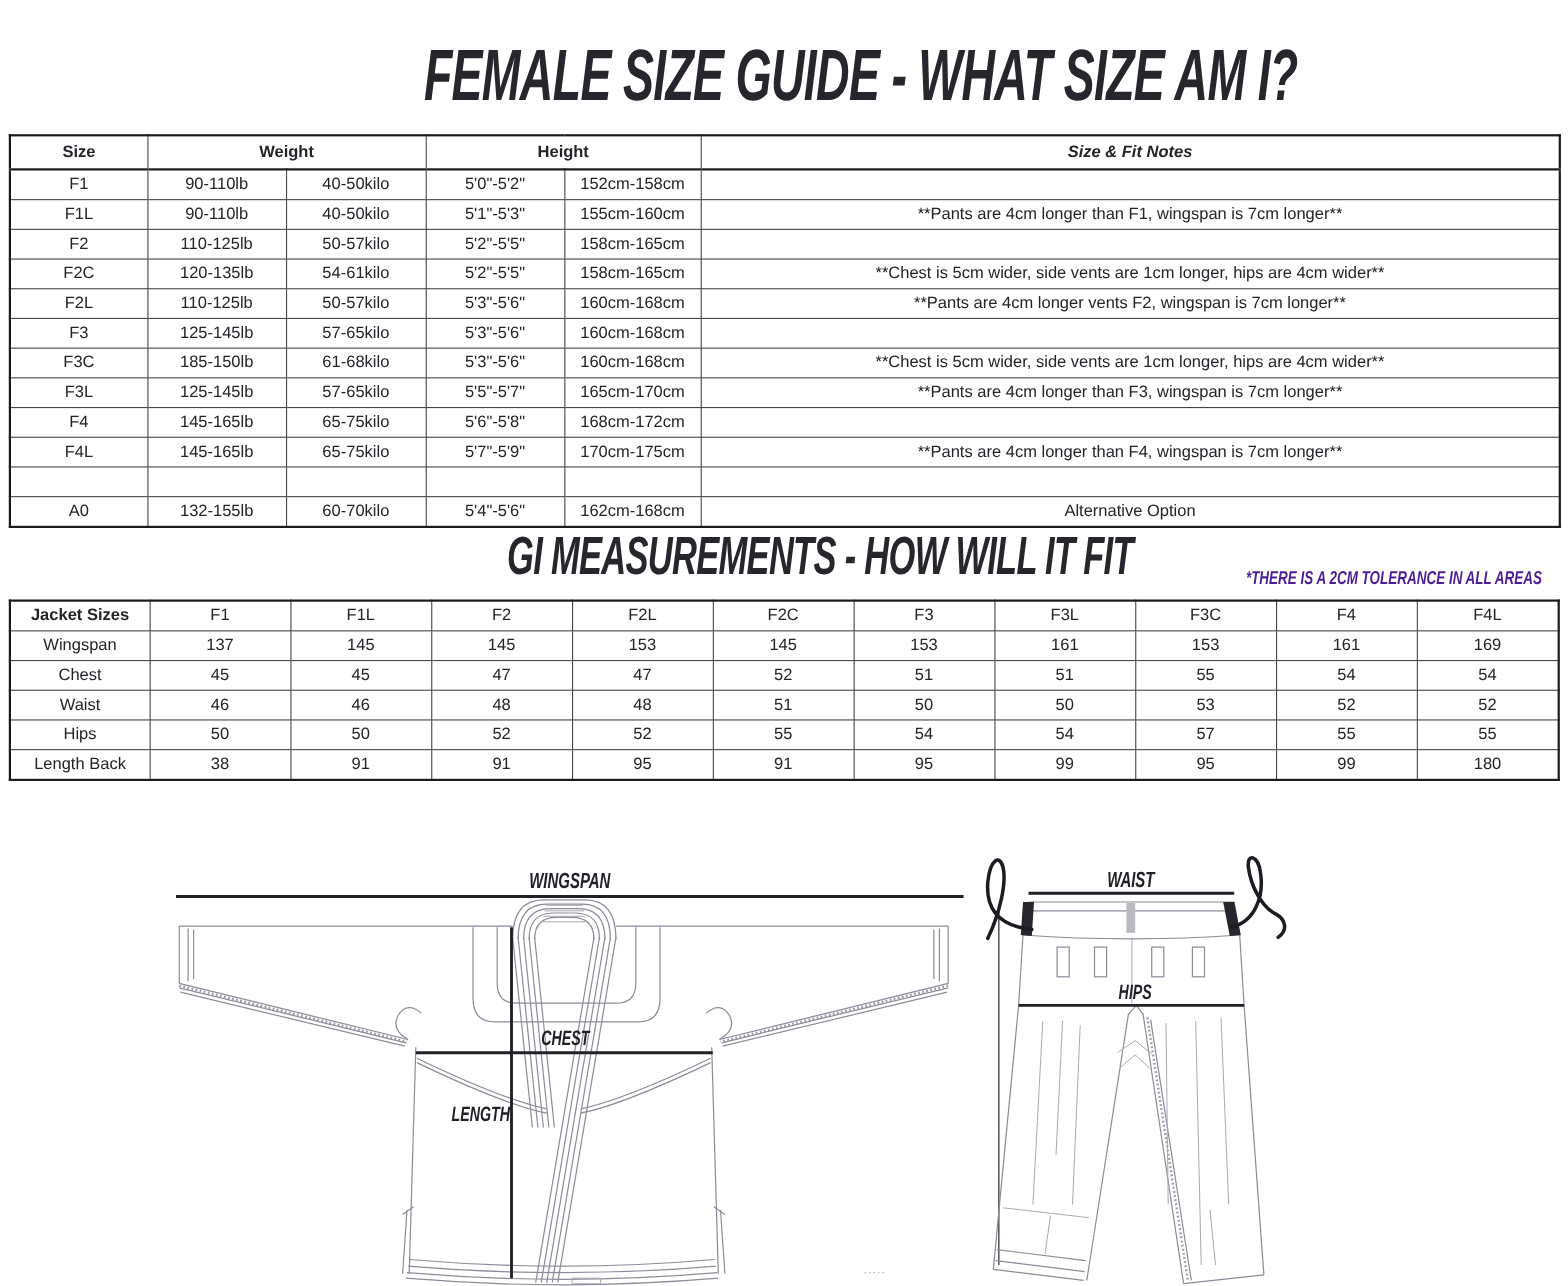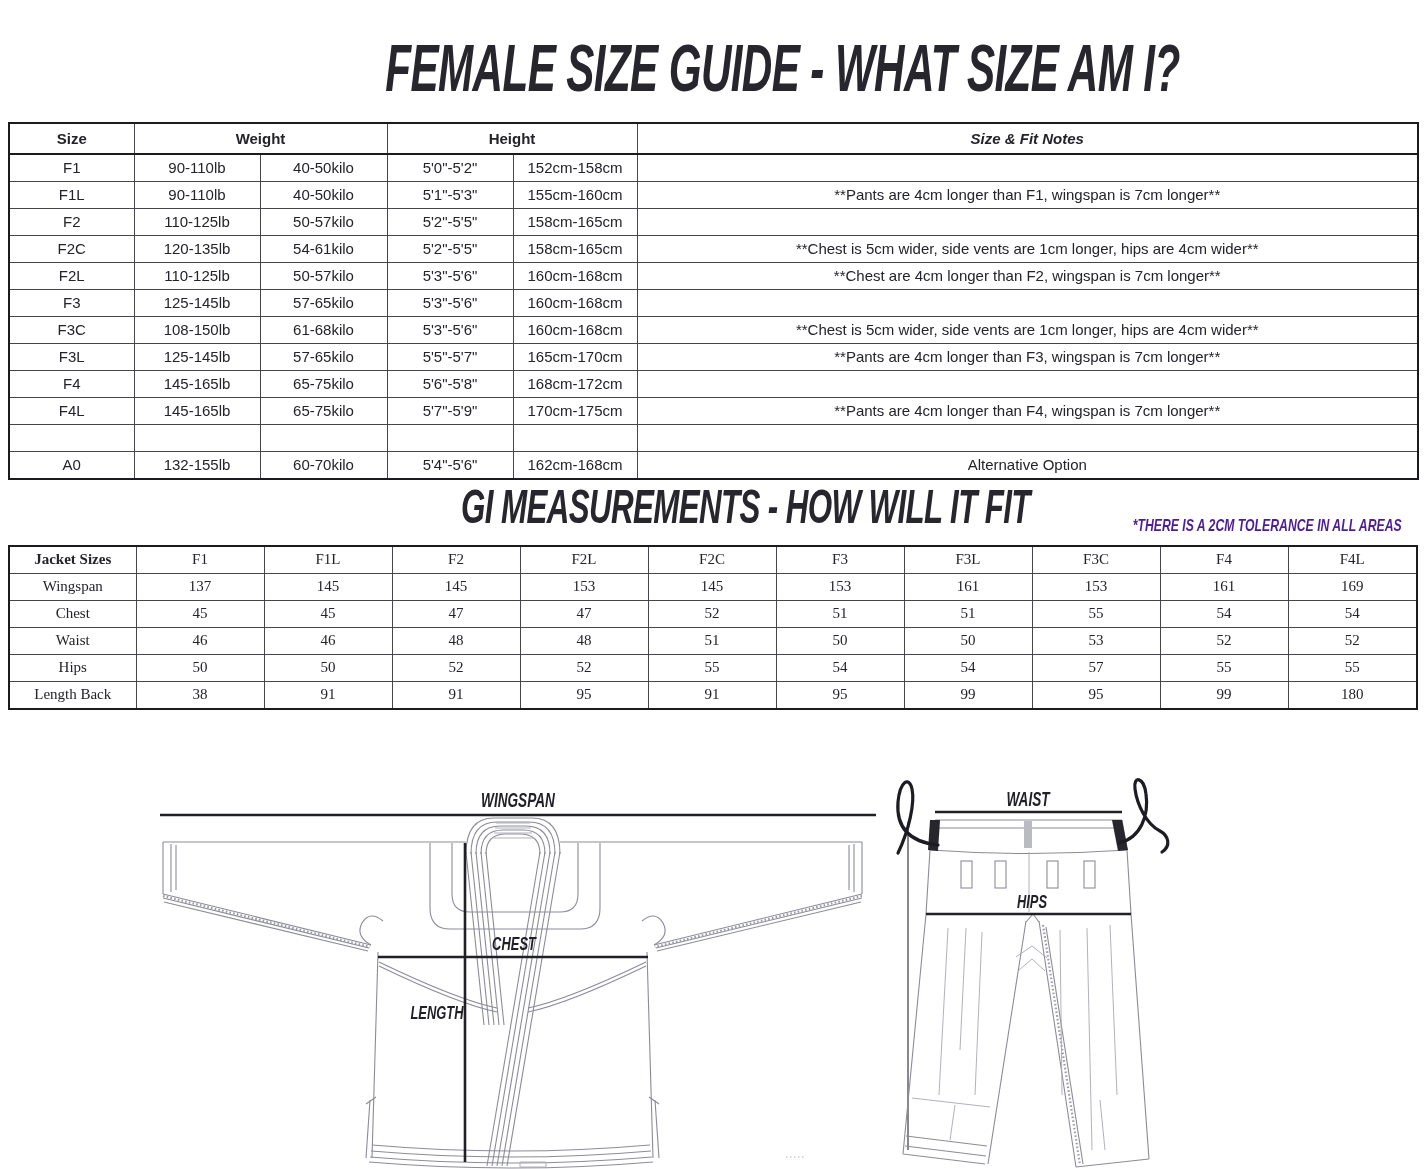--- a/index.html
+++ b/index.html
@@ -11,21 +11,21 @@
   h1,h2{position:absolute;margin:0;width:1425px;text-align:center;}
   #title1{top:30px;left:70px;font-size:66px;}
   #title2{top:478px;left:33px;font-size:49px;}
   #tolerance{position:absolute;top:516px;right:23px;font-size:17px;
        font-weight:bold;font-style:italic;color:#4c1d95;}
   #tolerance span{display:inline-block;transform:scaleX(0.72);transform-origin:right center;white-space:nowrap;}
   table{border-collapse:collapse;table-layout:fixed;position:absolute;background:#fff;}
   td,th{border:1px solid #45454c;font-size:15px;font-weight:normal;text-align:center;
        padding:0 2px;height:26px;line-height:1.05;overflow:hidden;color:#232329;}
   #t1{left:8px;top:122px;width:1409px;border:2px solid #1a1a1f;}
-  #t2{left:8px;top:545px;width:1408px;border:2px solid #1a1a1f;font-family:Liberation Serif, serif;}
+  #t2{left:8px;top:545px;width:1408px;border:2px solid #1a1a1f;}
   #t1 thead th{height:29px;font-weight:bold;border-bottom:2px solid #1a1a1f;}
   th.it{font-style:italic;}
   .b{font-weight:bold;}
   .gray{background:#a7a7a9;}
   #diagrams{position:absolute;left:0;top:758px;}
   .ol{stroke:#8c8c99;fill:none;stroke-width:1.1;}
   .ol2{stroke:#a8a8b4;fill:none;stroke-width:0.9;}
   .hatch{stroke:#9a9aa6;fill:none;stroke-width:2.2;stroke-dasharray:1.6 2.2;}
   .ml{stroke:#202026;fill:none;stroke-width:2.6;}
   .ds{stroke:#1c1c22;fill:none;stroke-width:3.2;stroke-linecap:round;}
@@ -85,33 +85,33 @@
         <td>5'2"-5'5"</td>
         <td>158cm-165cm</td>
         <td>**Chest is 5cm wider, side vents are 1cm longer, hips are 4cm wider**</td>
       </tr>
   <tr>
         <td>F2L</td>
         <td>110-125lb</td>
         <td>50-57kilo</td>
         <td>5'3"-5'6"</td>
         <td>160cm-168cm</td>
-        <td>**Chest are 4cm longer than F2, wingspan is 7cm longer**</td>
+        <td>**Pants are 4cm longer vents F2, wingspan is 7cm longer**</td>
       </tr>
   <tr>
         <td>F3</td>
         <td>125-145lb</td>
         <td>57-65kilo</td>
         <td>5'3"-5'6"</td>
         <td>160cm-168cm</td>
         <td></td>
       </tr>
   <tr>
         <td>F3C</td>
-        <td>108-150lb</td>
+        <td>185-150lb</td>
         <td>61-68kilo</td>
         <td>5'3"-5'6"</td>
         <td>160cm-168cm</td>
         <td>**Chest is 5cm wider, side vents are 1cm longer, hips are 4cm wider**</td>
       </tr>
   <tr>
         <td>F3L</td>
         <td>125-145lb</td>
         <td>57-65kilo</td>
         <td>5'5"-5'7"</td>

